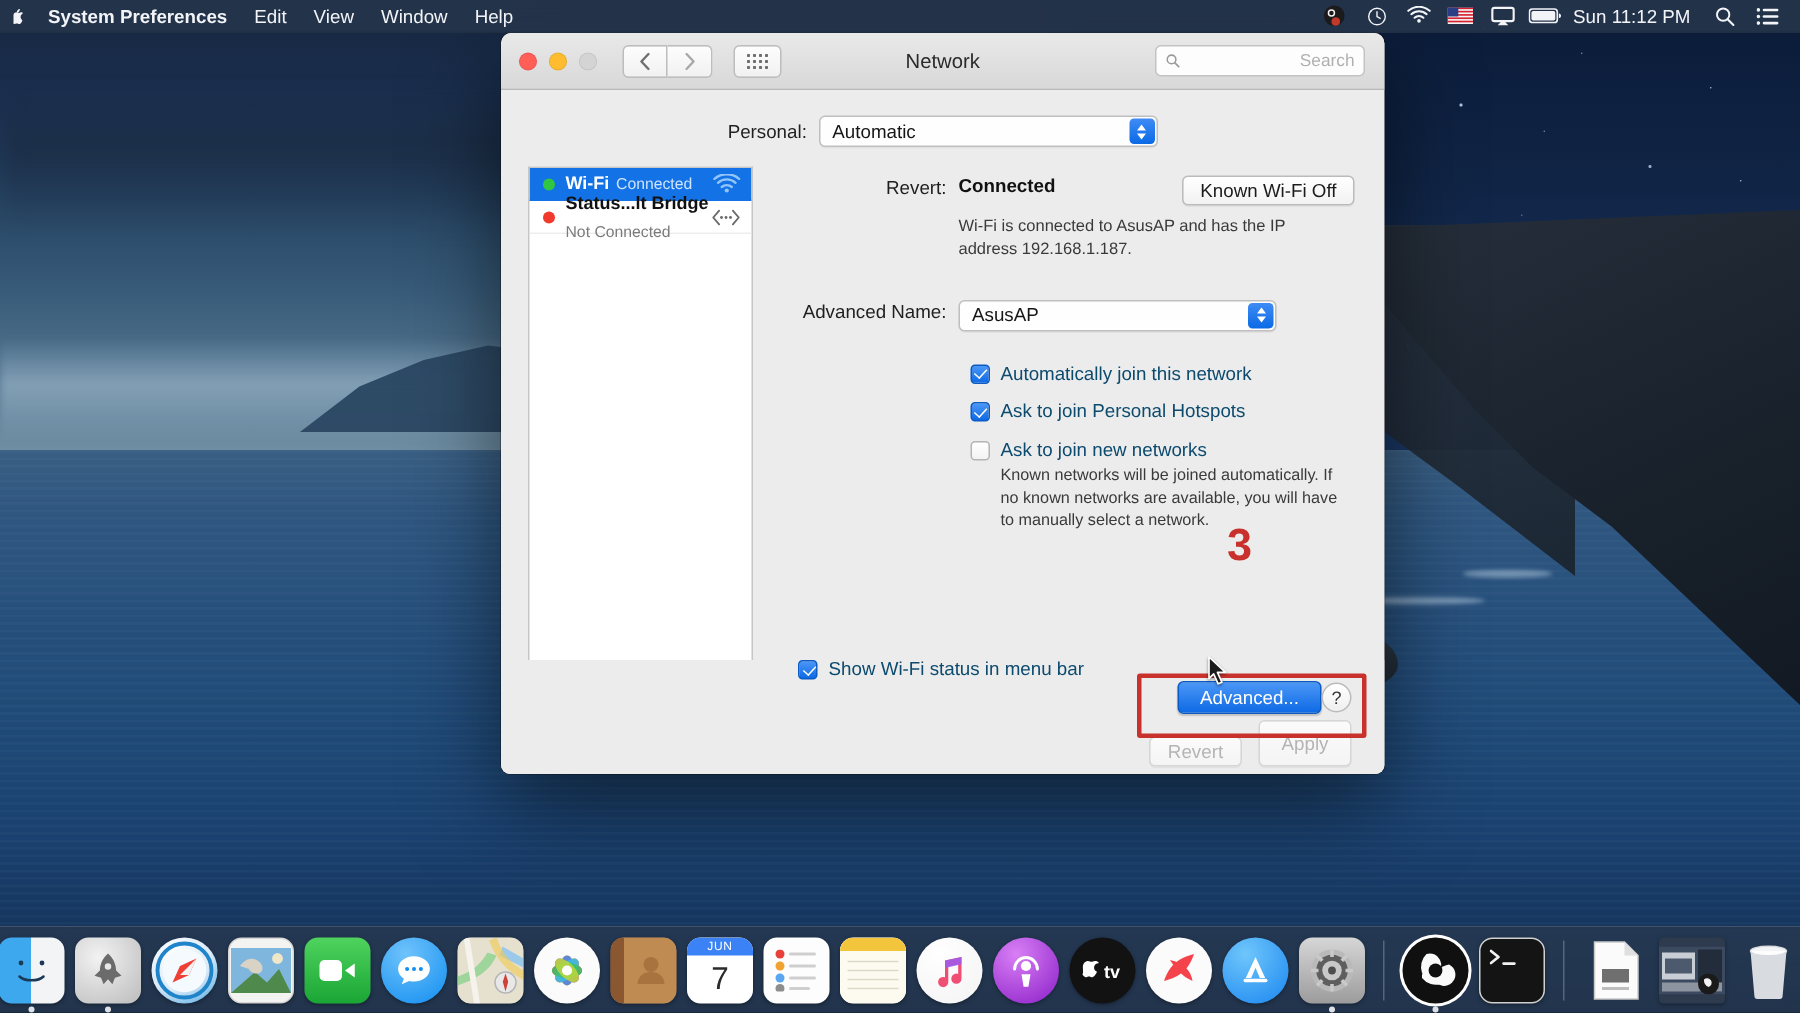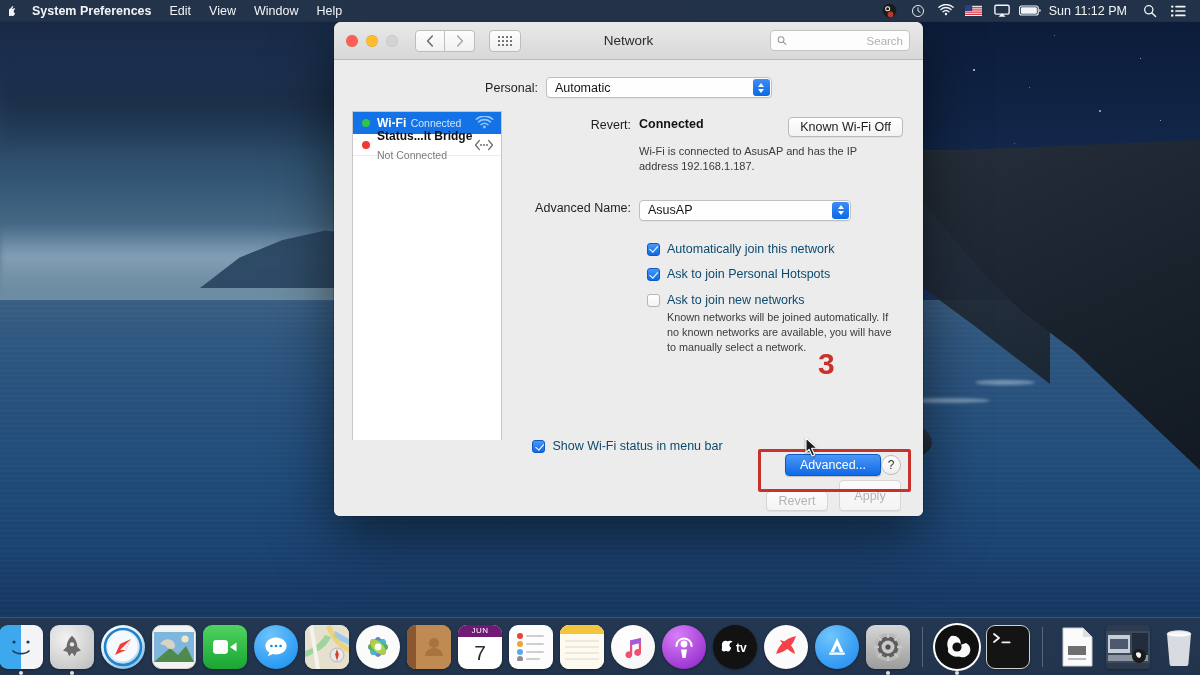--- a/index.html
+++ b/index.html
@@ -699,21 +699,21 @@
         <rect width="44" height="44" fill="#c08b52"></rect>
         <rect width="9" height="44" fill="#8a5730"></rect>
         <circle cx="27" cy="18" r="5" fill="#a9733f"></circle>
         <path d="M18 31c0-5 4-8 9-8s9 3 9 8z" fill="#a9733f"></path>
       </svg>
     </div>
   </div>
 
   <div class="dock-item">
     <div class="dock-icon" style="background:#fff; flex-direction:column; gap:0;">
-      <div style="width:100%; height:12px; background:#701a75; color:#fff; font-size:8px; display:flex; align-items:center; justify-content:center; letter-spacing:.5px;">JUN</div>
+      <div style="width:100%; height:12px; background:#3b82f6; color:#fff; font-size:8px; display:flex; align-items:center; justify-content:center; letter-spacing:.5px;">JUN</div>
       <div style="flex:1; width:100%; display:flex; align-items:center; justify-content:center; font-size:21px; color:#2b2b2b;">7</div>
     </div>
   </div>
 
   <div class="dock-item">
     <div class="dock-icon" style="background:#fdfdfd; align-items:flex-start; justify-content:flex-start; padding:8px 7px;">
       <svg width="30" height="28" viewBox="0 0 30 28">
         <circle cx="4" cy="3" r="3" fill="#e8403a"></circle>
           <rect x="10" y="2" width="18" height="2" rx="1" fill="#cfcfcf"></rect>
         <circle cx="4" cy="11" r="3" fill="#f0a32e"></circle>

